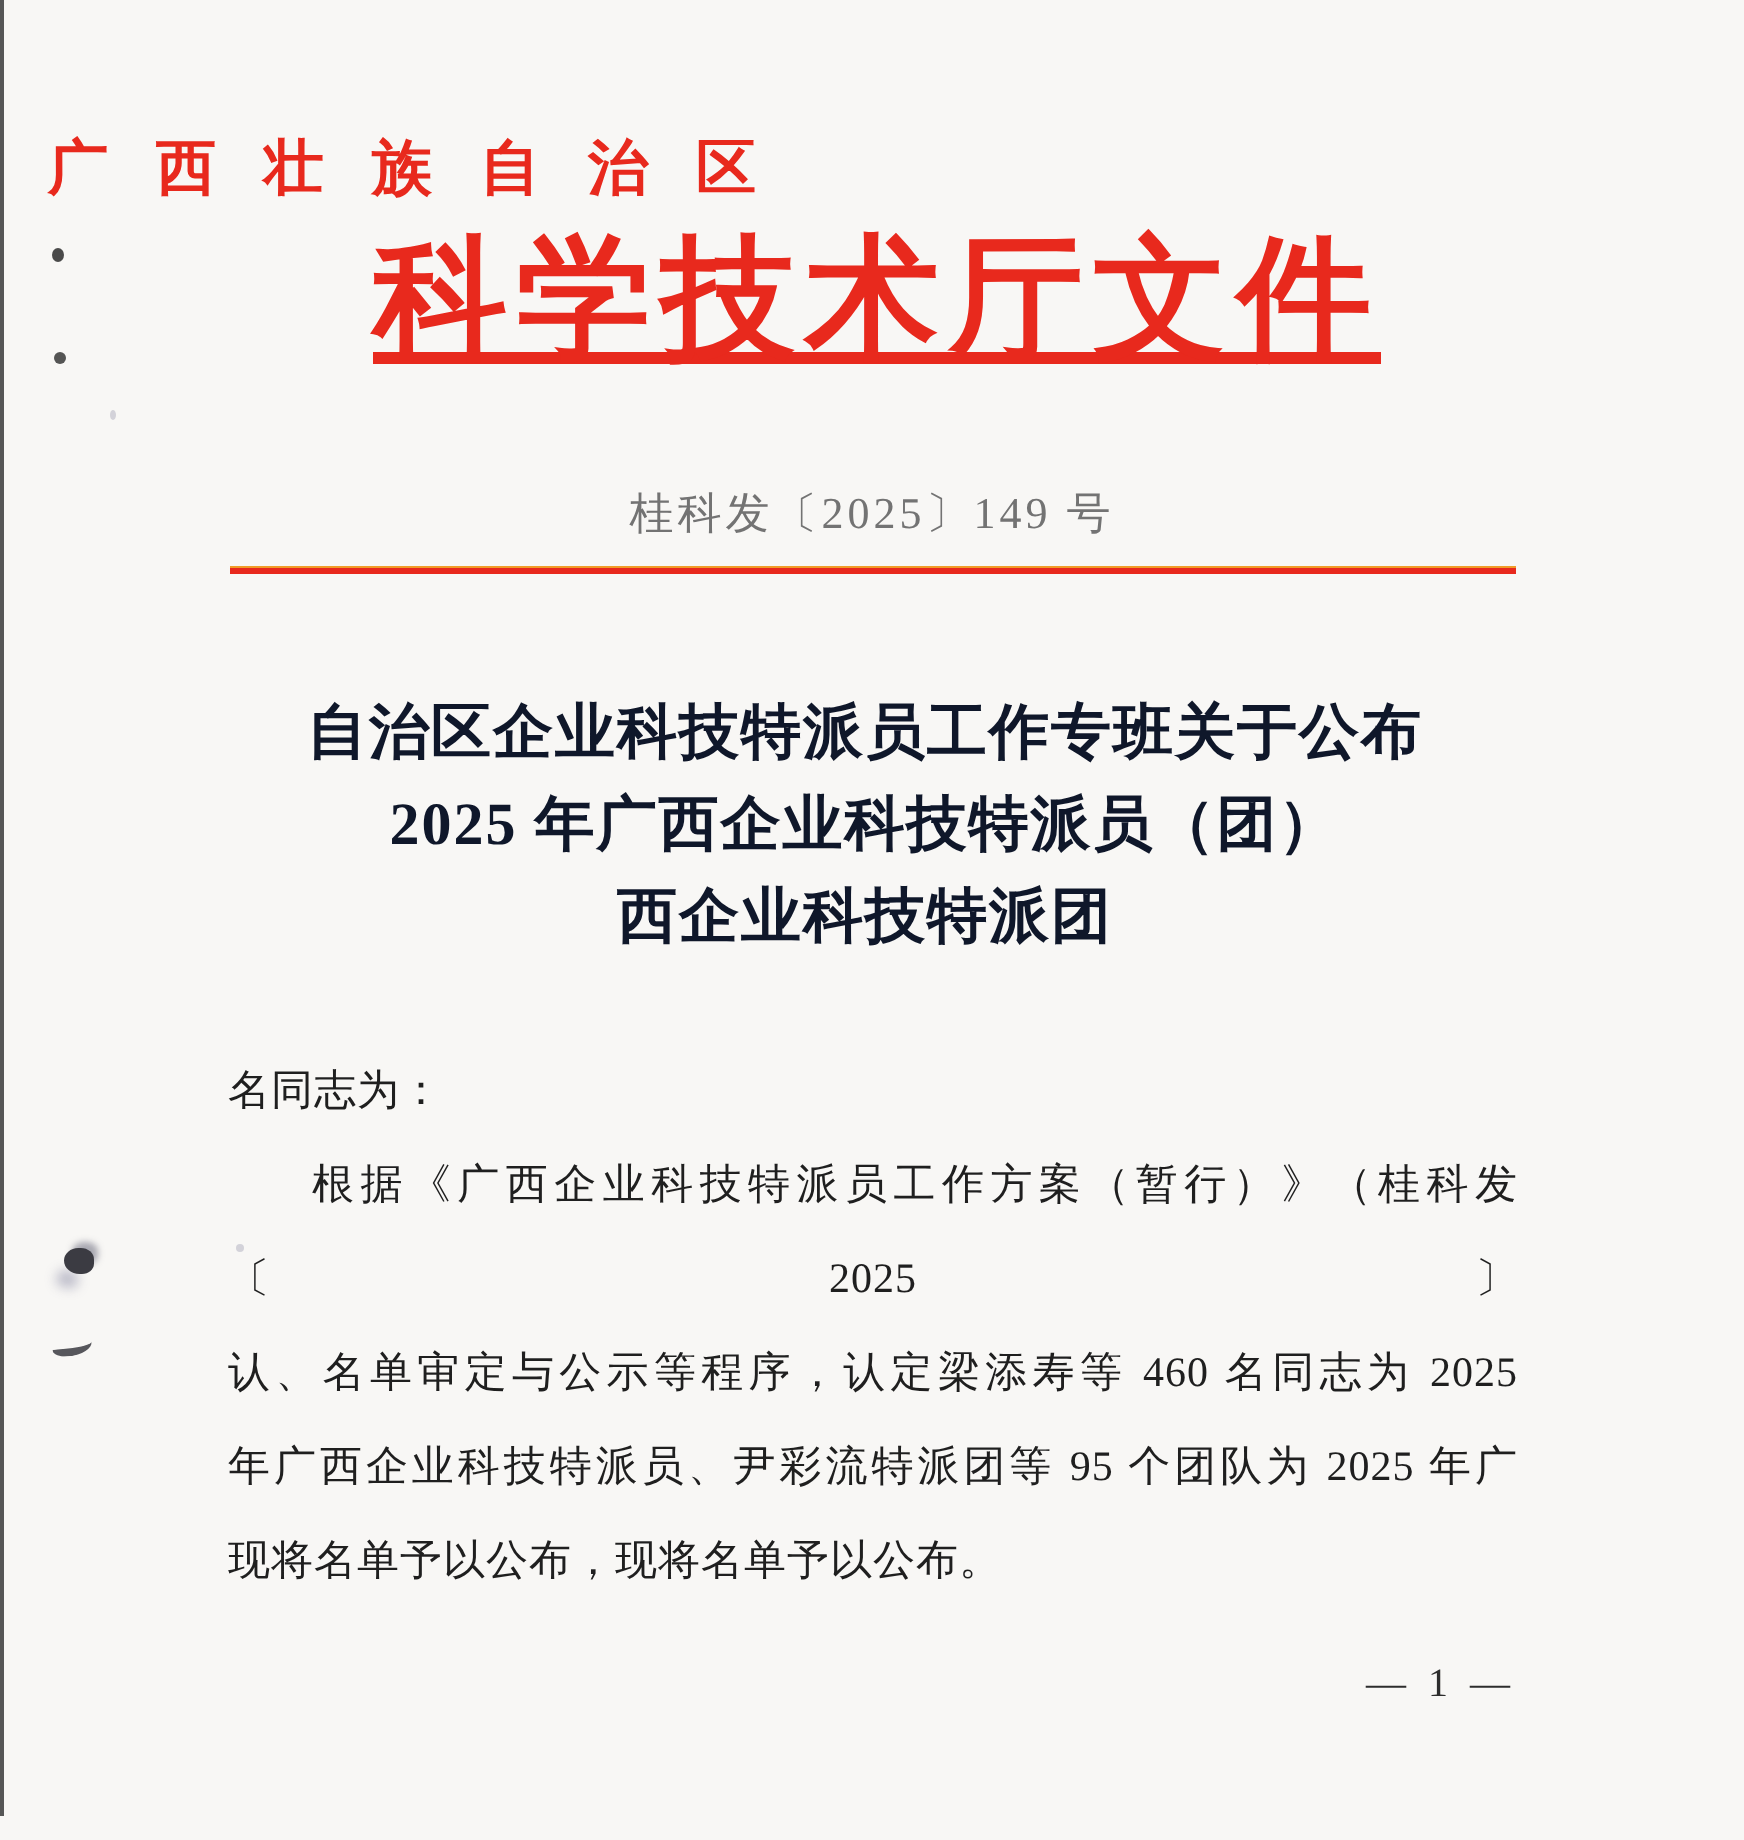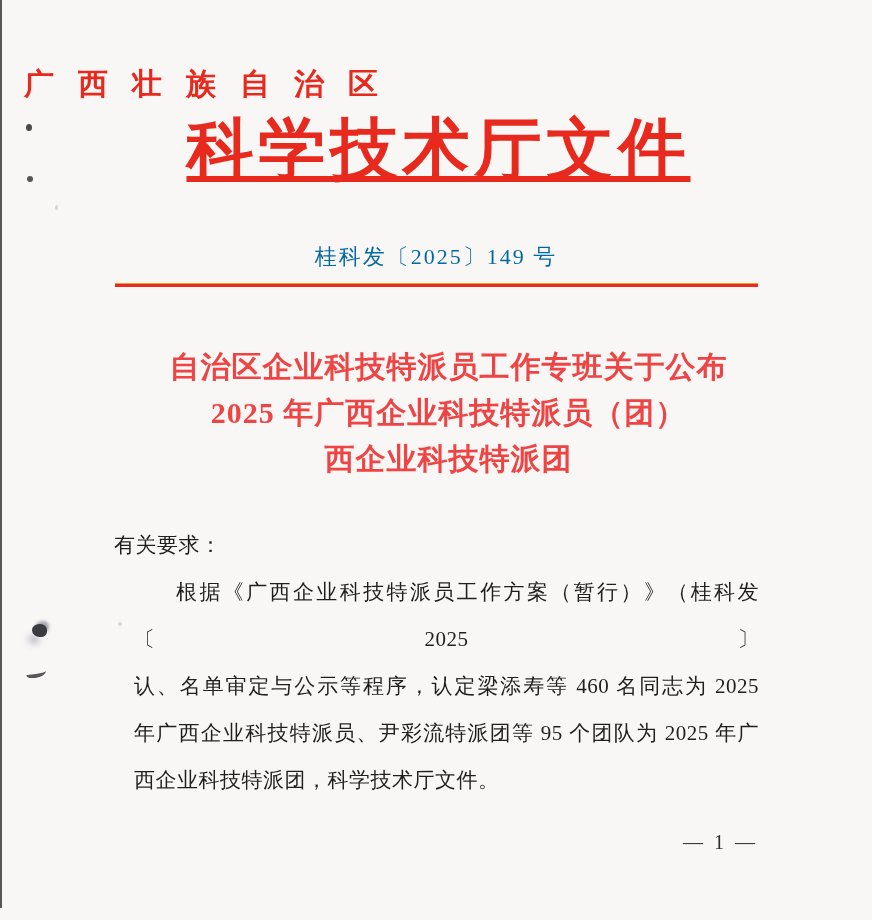--- a/index.html
+++ b/index.html
@@ -38,45 +38,45 @@
   .doc-line{
     position:absolute;top:104px;left:0;width:100%;
     text-align:center;color:var(--accent);
     font-size:67px;font-weight:700;
     letter-spacing:5px;padding-left:5px;
     white-space:nowrap;
     text-decoration:underline;
   }
   .doc-number{
     position:absolute;top:242px;left:0;width:100%;
-    text-align:center;color:#0369a1;
+    text-align:center;color:#737373;
     font-size:22px;letter-spacing:2px;
   }
   .red-rule{
     position:absolute;top:283px;left:115px;width:643px;height:4px;
     background:var(--accent);
     border-top:1px solid #f09c28;
   }
 
   
   .title-block{
-    position:absolute;top:344px;left:126px;width:645px;
-    text-align:center;color:#ef4444;
+    position:absolute;top:344px;left:110px;width:645px;
+    text-align:center;color:#0f172a;
     font-size:30px;font-weight:700;line-height:46px;
     letter-spacing:1px;
   }
 
   
   .body-block{
     position:absolute;top:522px;left:114px;width:645px;
     color:var(--ink);font-size:21px;line-height:47px;
     letter-spacing:.5px;
   }
   .salutation{text-align:left;}
-  .para-line{text-align:justify;text-align-last:justify;margin-left:20px;}
+  .para-line{text-align:justify;text-align-last:justify;}
   .para-line.first{text-indent:2em;}
   .para-line.last{text-align-last:left;}
 
   
   .page-number{
     position:absolute;top:831px;right:114px;
     color:#2d2d2d;font-size:20px;letter-spacing:3px;
   }
 </style>
 </head>
@@ -97,22 +97,22 @@
   <div class="doc-number">桂科发〔2025〕149 号</div>
   <div class="red-rule"></div>
 
   <div class="title-block">
     <div>自治区企业科技特派员工作专班关于公布</div>
     <div>2025 年广西企业科技特派员（团）</div>
     <div>西企业科技特派团</div>
   </div>
 
   <div class="body-block">
-    <div class="salutation">有关要求：</div>
+    <div class="salutation">名同志为：</div>
     <div class="para-line first">根据《广西企业科技特派员工作方案（暂行）》（桂科发〔2025〕</div>
     <div class="para-line">认、名单审定与公示等程序，认定梁添寿等 460 名同志为 2025</div>
     <div class="para-line">年广西企业科技特派员、尹彩流特派团等 95 个团队为 2025 年广</div>
-    <div class="para-line last">西企业科技特派团，科学技术厅文件。</div>
+    <div class="para-line last">现将名单予以公布，现将名单予以公布。</div>
   </div>
 
   <div class="page-number">— 1 —</div>
 
 </div>
 
 </body></html>

